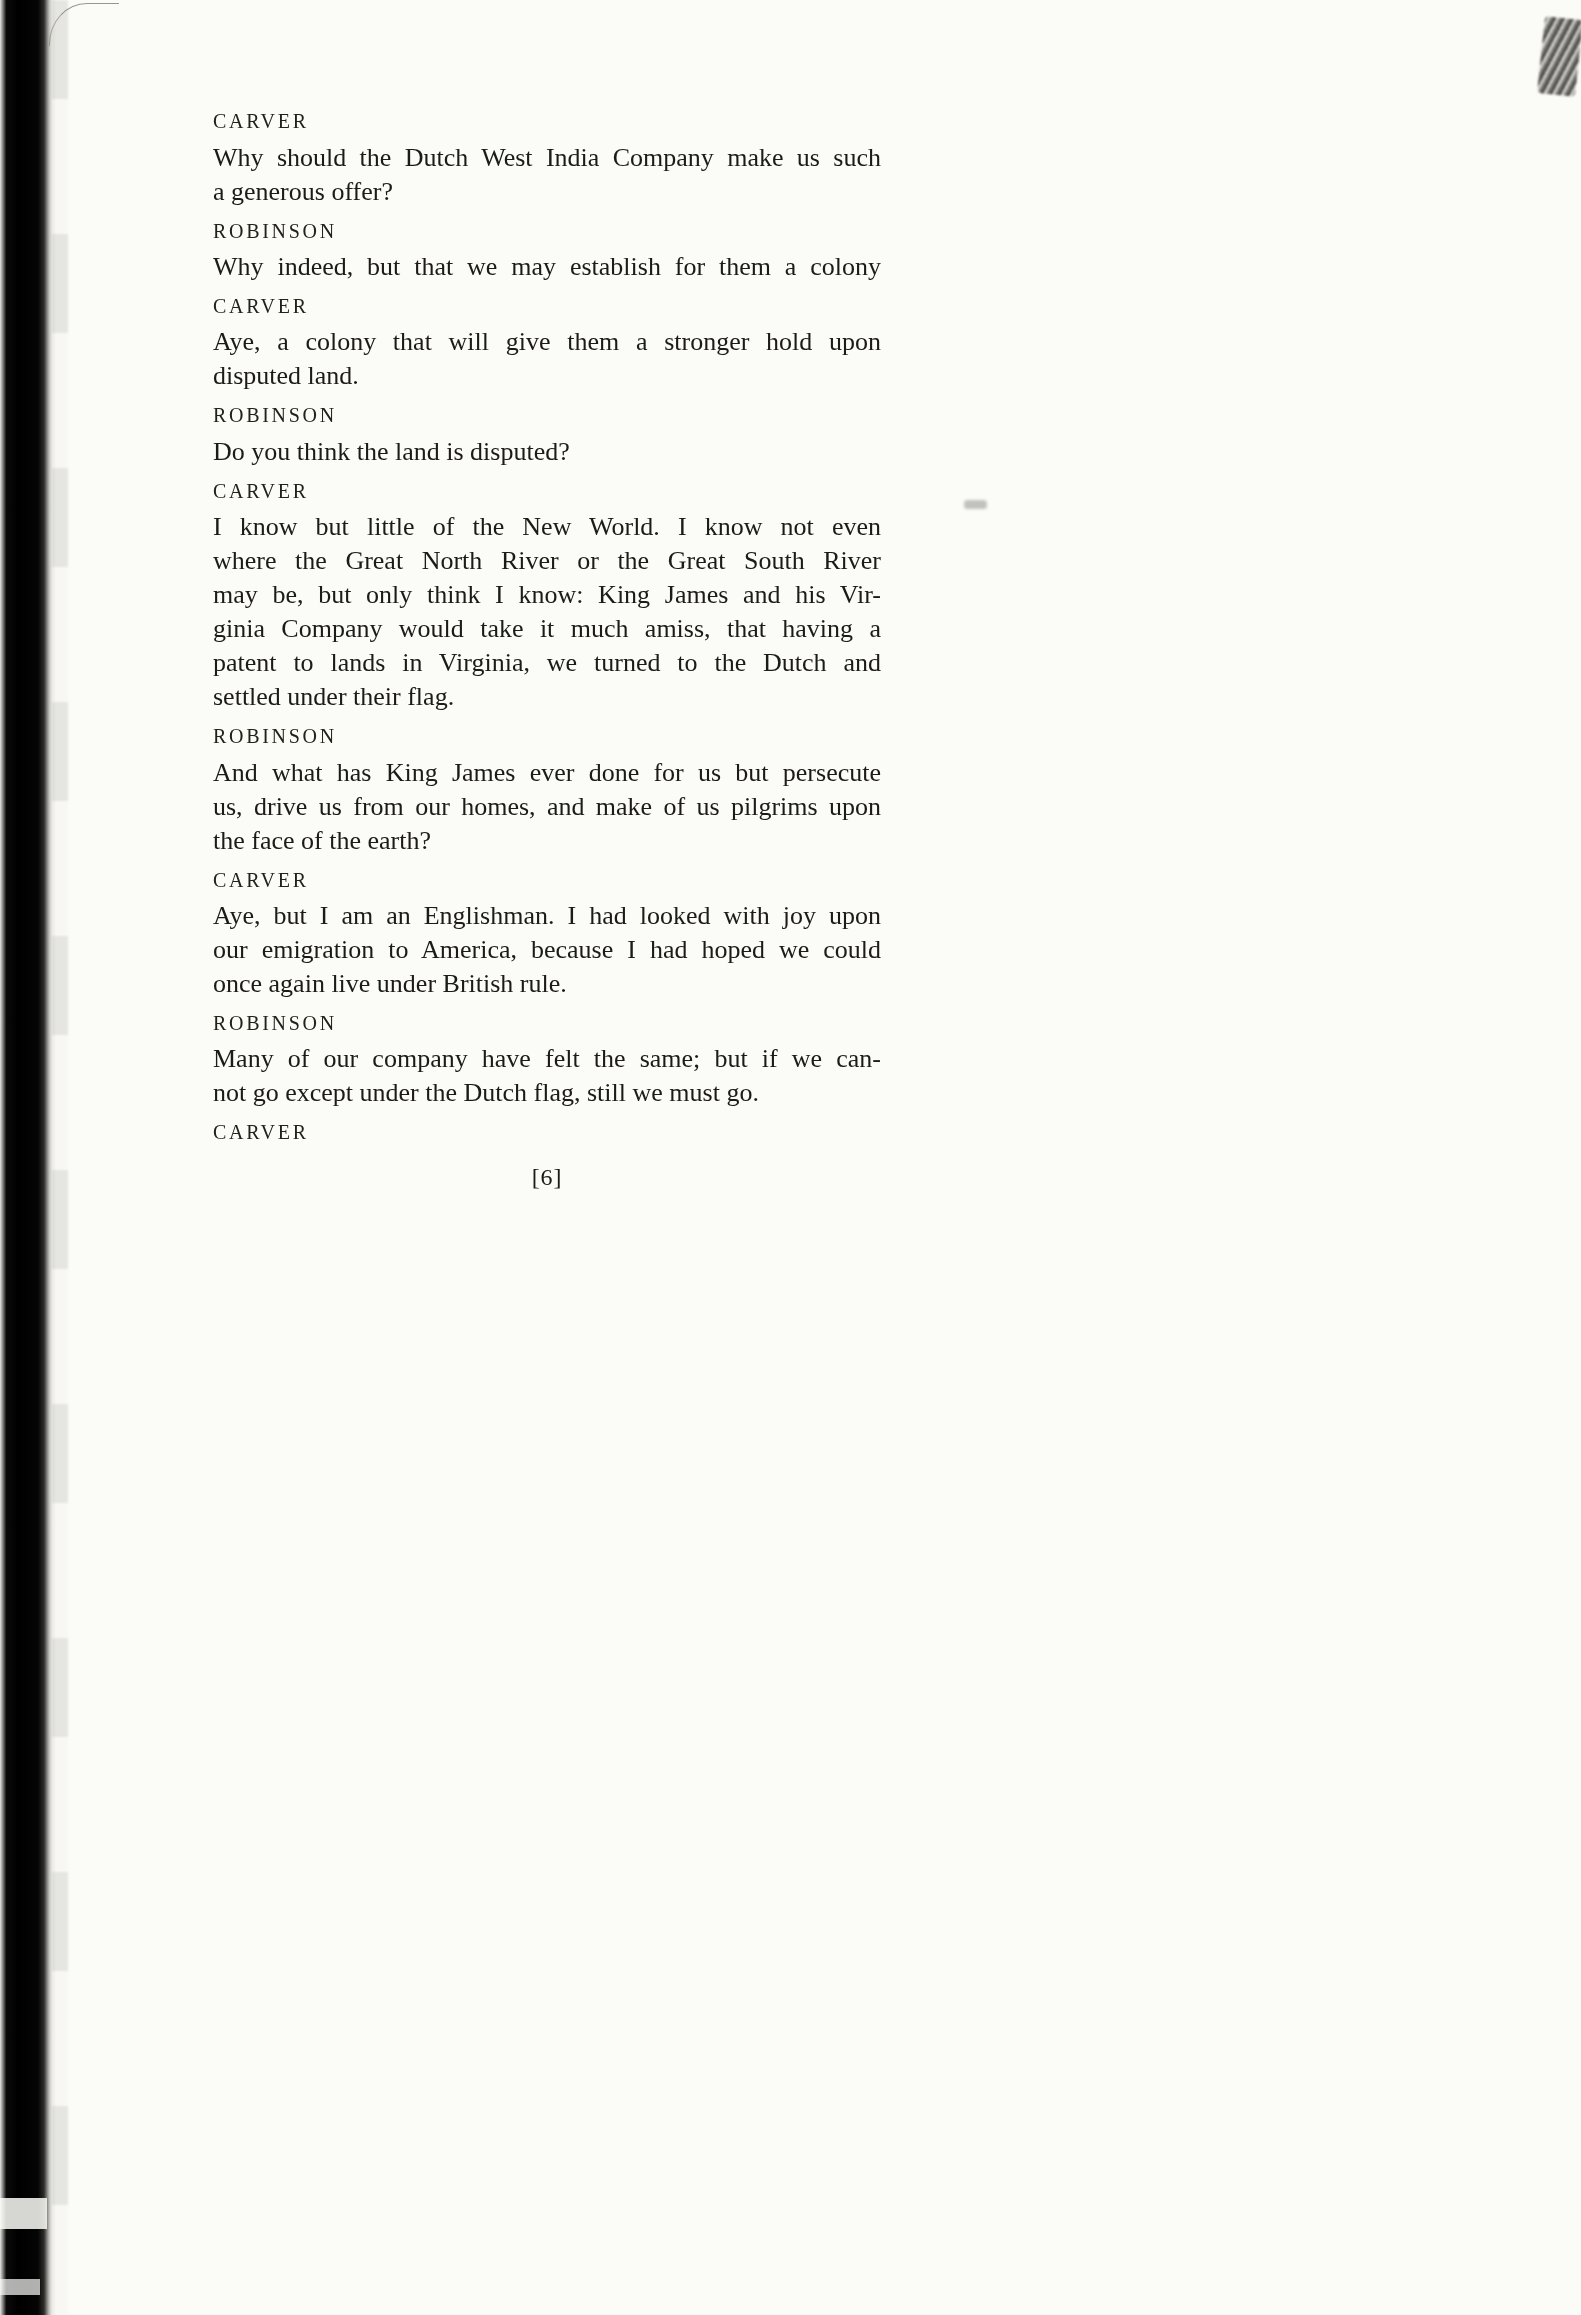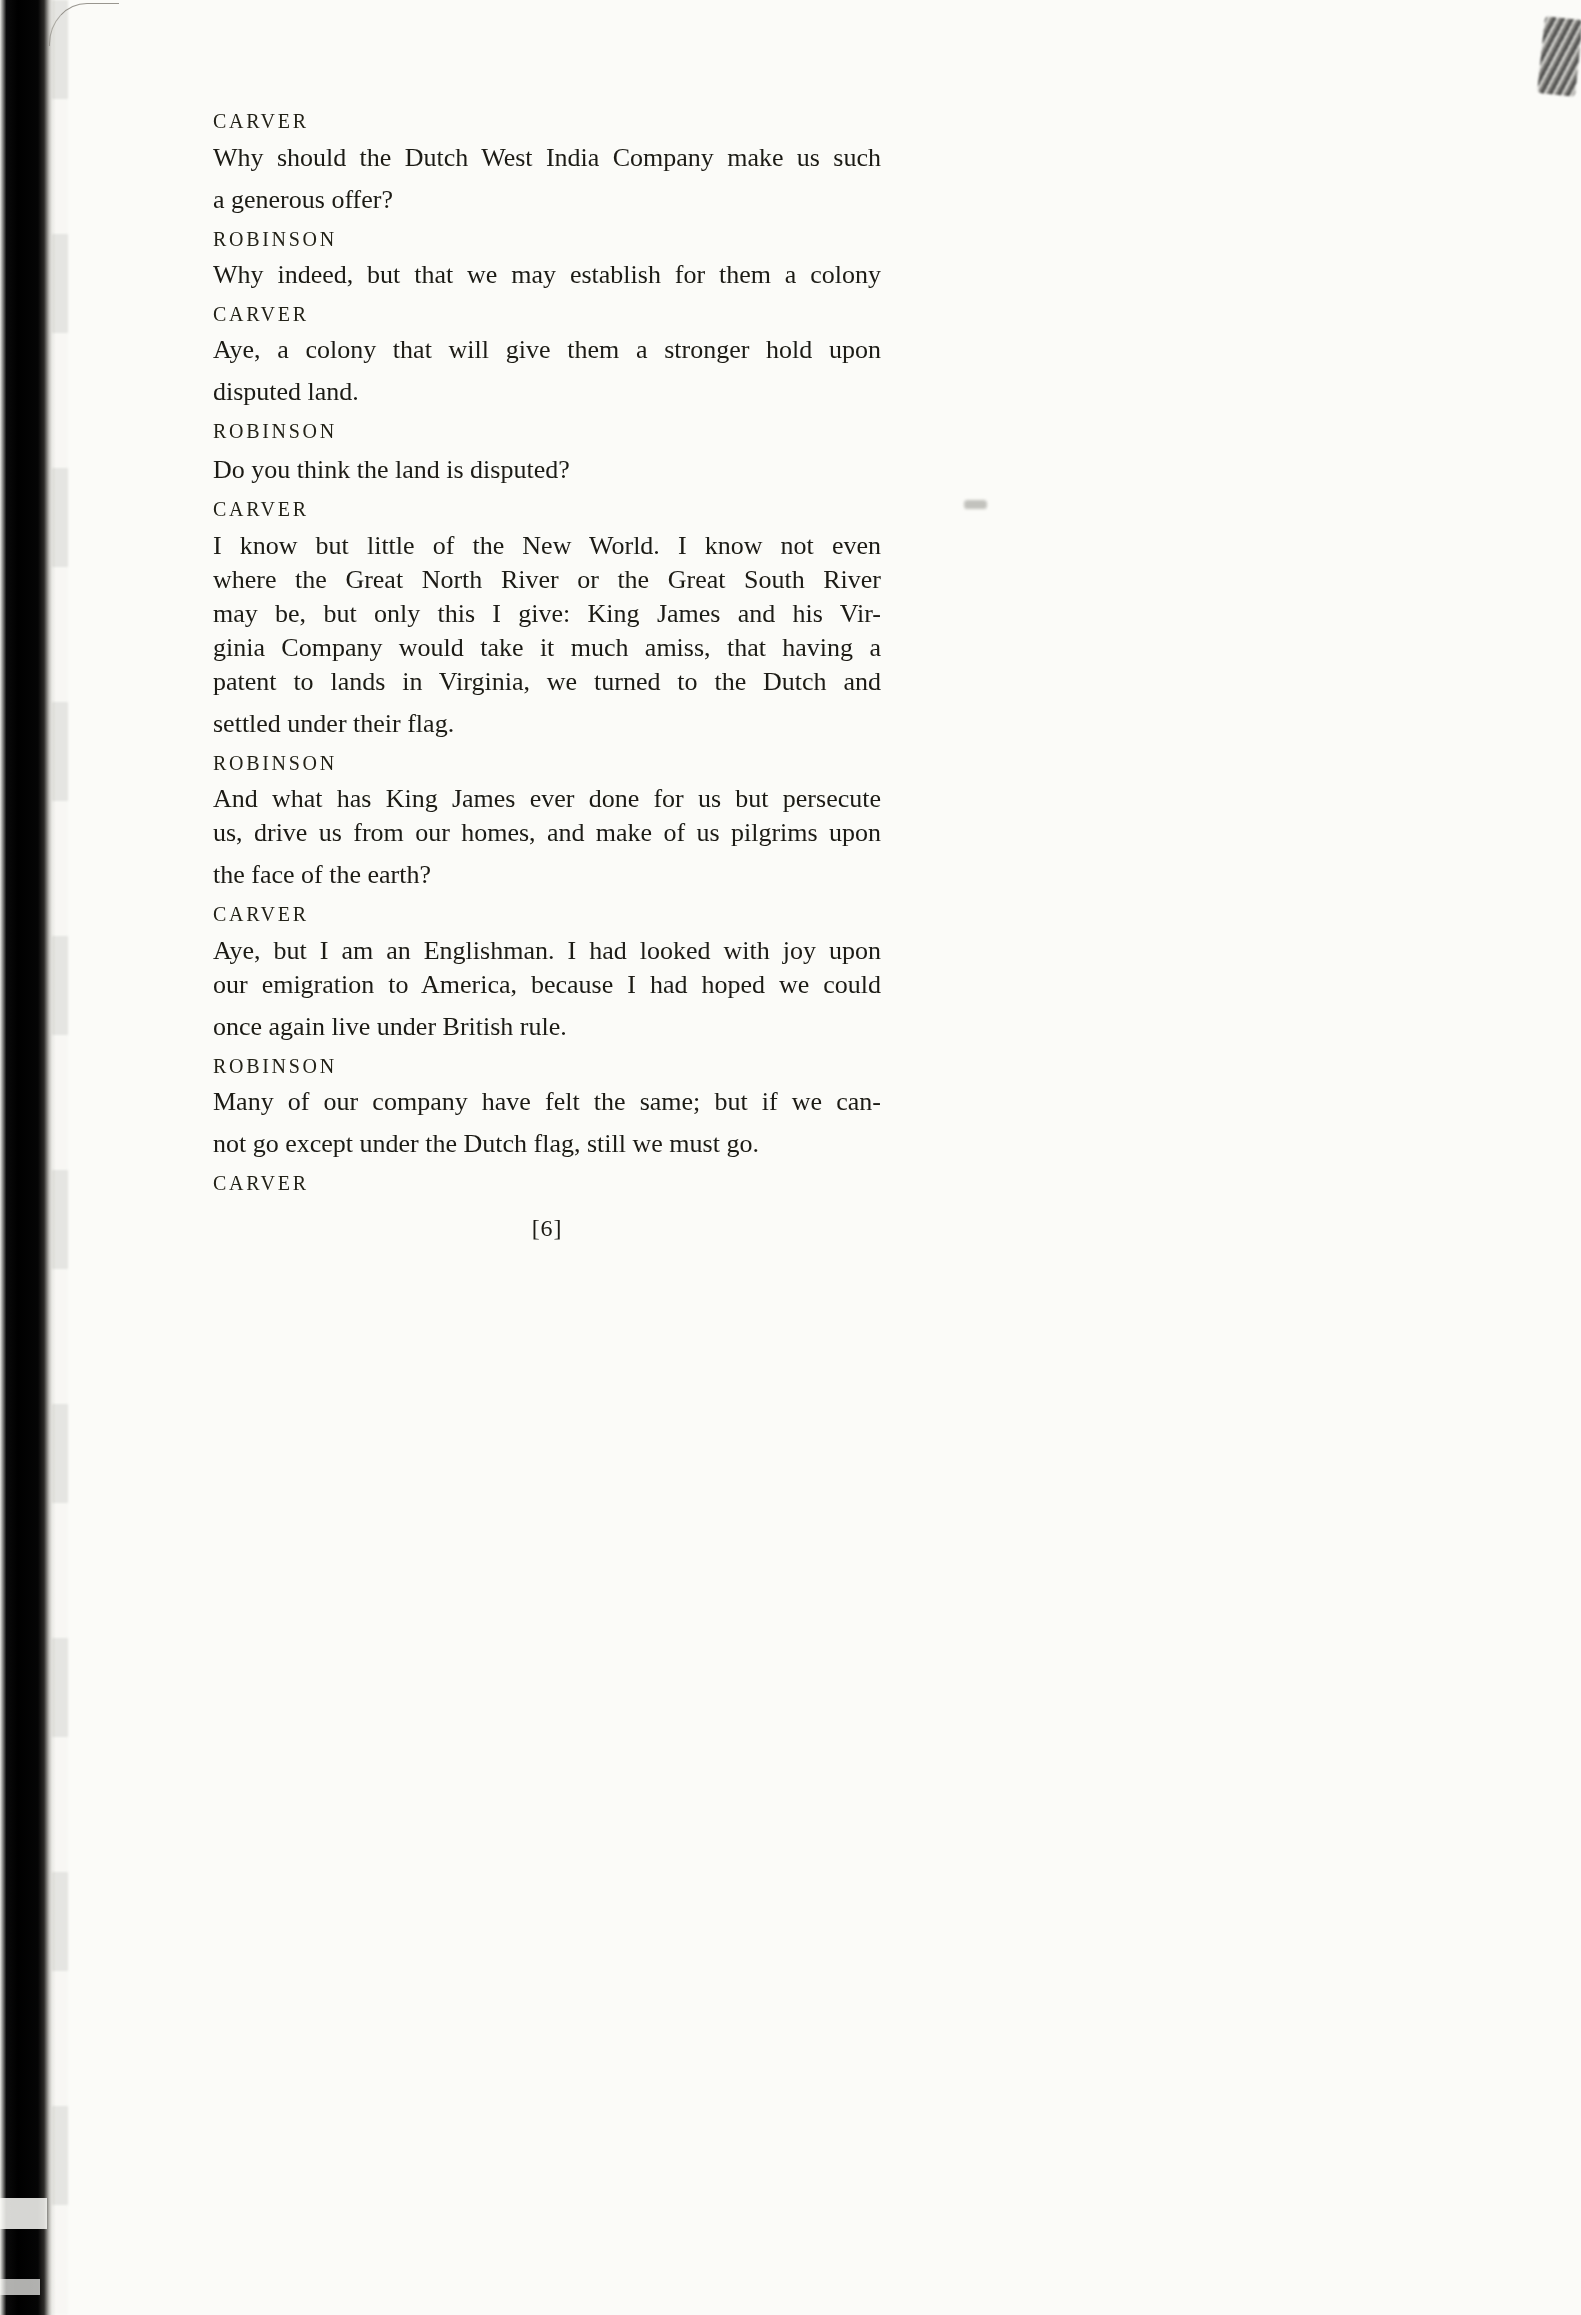--- a/index.html
+++ b/index.html
@@ -103,21 +103,21 @@
     margin: 7.2px 0 5.4px 0;
     color: #232218;
   }
   .line {
     font-size: 26px;
     line-height: 34px;
     text-align: justify;
     text-align-last: justify;
     color: #1c1b15;
   }
-  .line.last { text-align-last: left; margin-top: 8px; }
+  .line.last { text-align-last: left; }
   .page-number {
     text-align: center;
     font-size: 24px;
     letter-spacing: 0.9px;
     margin-top: 18px;
     color: #1c1b15;
   }
 </style>
 </head>
 <body>
@@ -161,21 +161,21 @@
     <div>
             <div class="line last">Do you think the land is disputed?</div>
           </div>
   </div>
 
   <div class="dialogue-entry">
     <div class="speaker">CARVER</div>
     <div>
             <div class="line">I know but little of the New World.  I know not even</div>
             <div class="line">where the Great North River or the Great South River</div>
-            <div class="line">may be, but only this I give:  King James and his Vir-</div>
+            <div class="line">may be, but only think I know:  King James and his Vir-</div>
             <div class="line">ginia Company would take it much amiss, that having a</div>
             <div class="line">patent to lands in Virginia, we turned to the Dutch and</div>
             <div class="line last">settled under their flag.</div>
           </div>
   </div>
 
   <div class="dialogue-entry">
     <div class="speaker">ROBINSON</div>
     <div>
             <div class="line">And what has King James ever done for us but persecute</div>

